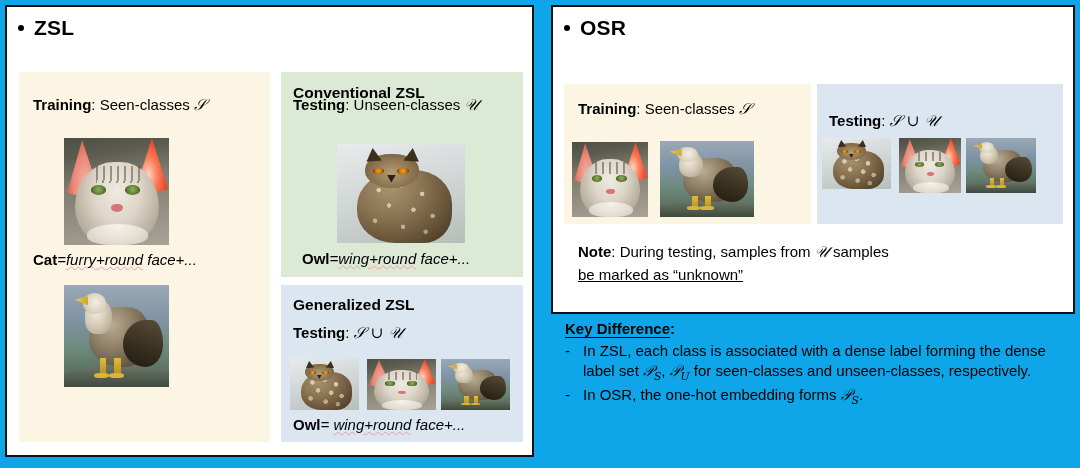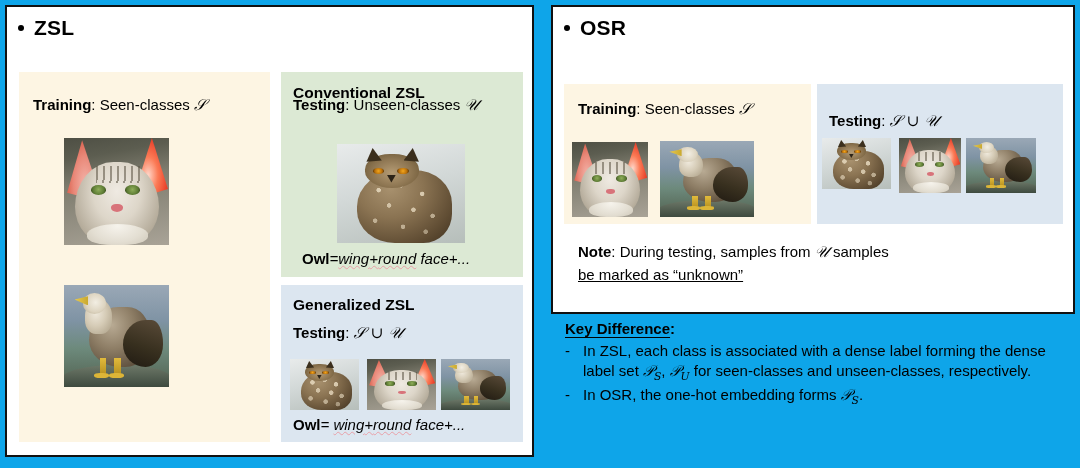--- a/index.html
+++ b/index.html
@@ -262,20 +262,23 @@
     <div class="ear-l"></div>
     <div class="ear-r"></div>
     <div class="head"></div>
     <div class="stripes"></div>
     <div class="eye-l"></div>
     <div class="eye-r"></div>
     <div class="nose"></div>
     <div class="chin"></div>
   </div>
 
+  <div class="abs attr" style="left:33px; top:251px;">
+    <span class="name">Cat</span><span class="val">=</span><span class="val wavy">furry</span><span class="val wavy">+</span><span class="val wavy">round</span><span class="val"> face+...</span>
+  </div>
 
   <div class="photo eagle" style="left:64px; top:285px; width:105px; height:102px;">
     <div class="bg-blur"></div>
     <div class="rock"></div>
     <div class="body"></div>
     <div class="wing"></div>
     <div class="neck"></div>
     <div class="head"></div>
     <div class="beak"></div>
     <div class="leg-l"></div>

